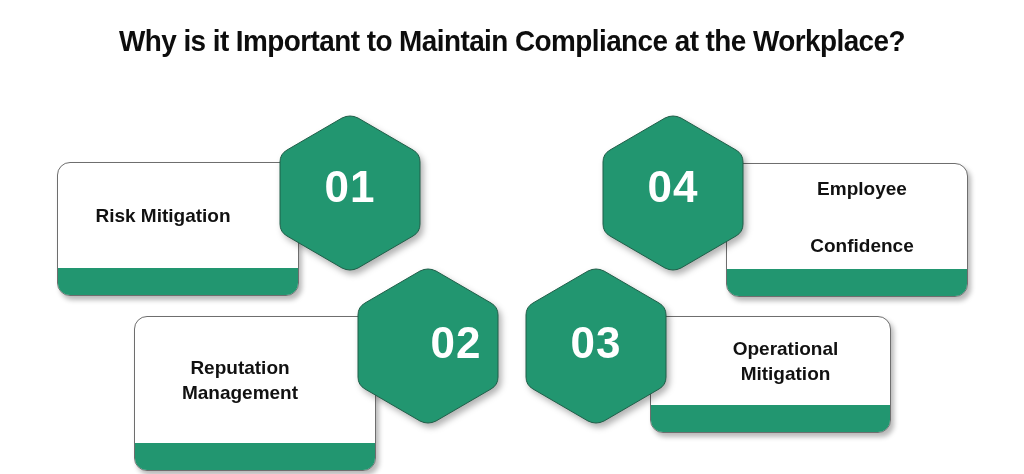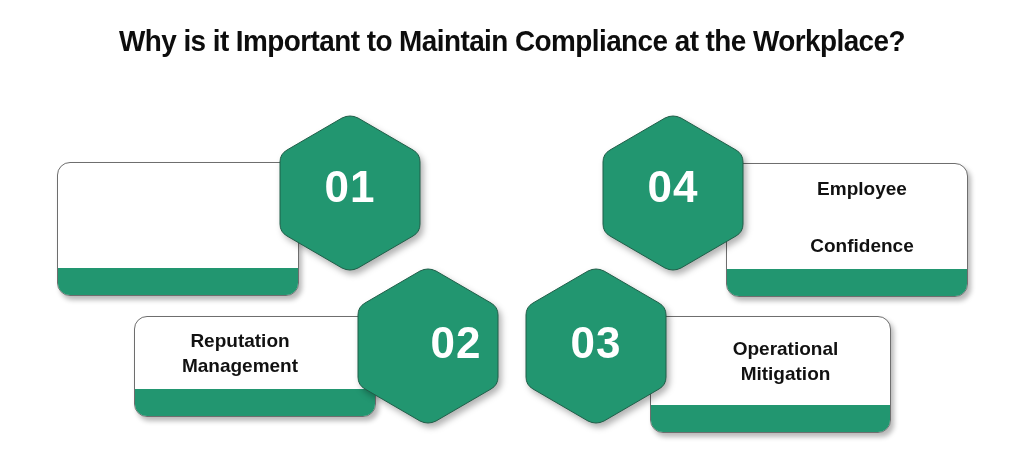--- a/index.html
+++ b/index.html
@@ -19,24 +19,27 @@
   .hex .num { position: absolute; left: 0; top: 0; width: 100%; height: 100%; display: flex;
               align-items: center; justify-content: center; color: #fff; font-size: 44px;
               font-weight: bold; letter-spacing: 1px; }
 </style>
 </head>
 <body>
 
 <div class="title">Why is it Important to Maintain Compliance at the Workplace?</div>
 
 <div class="card" style="left:57px; top:162px; width:242px; height:134px;">
+  <div class="label" style="left:0; right:30px;">
+    <span>Risk Mitigation</span>
+  </div>
   <div class="band"></div>
 </div>
 
-<div class="card" style="left:134px; top:316px; width:242px; height:101px;">
+<div class="card" style="left:134px; top:316px; width:242px; height:155px;">
   <div class="label" style="left:0; right:30px; flex-direction:column;">
     <span>Reputation</span>
     <span>Management</span>
   </div>
   <div class="band"></div>
 </div>
 
 <div class="card" style="left:650px; top:316px; width:241px; height:117px;">
   <div class="label" style="left:30px; right:0; flex-direction:column;">
     <span>Operational</span>

